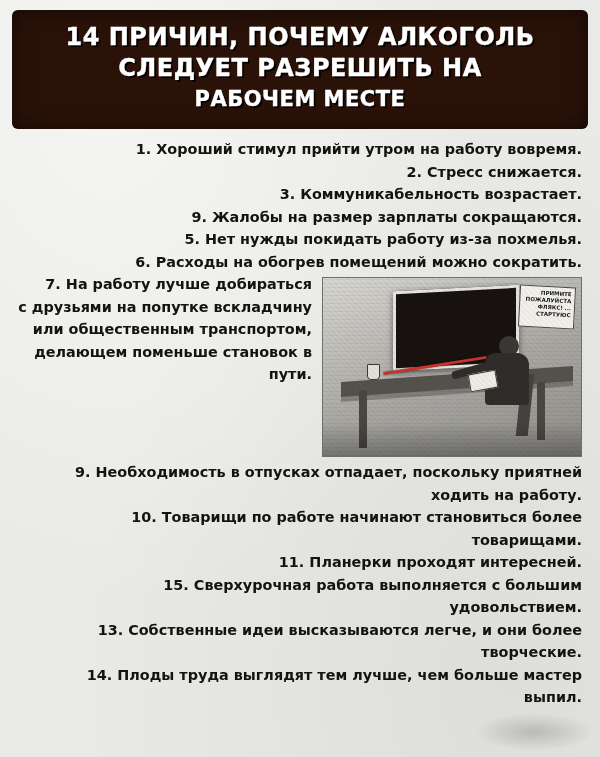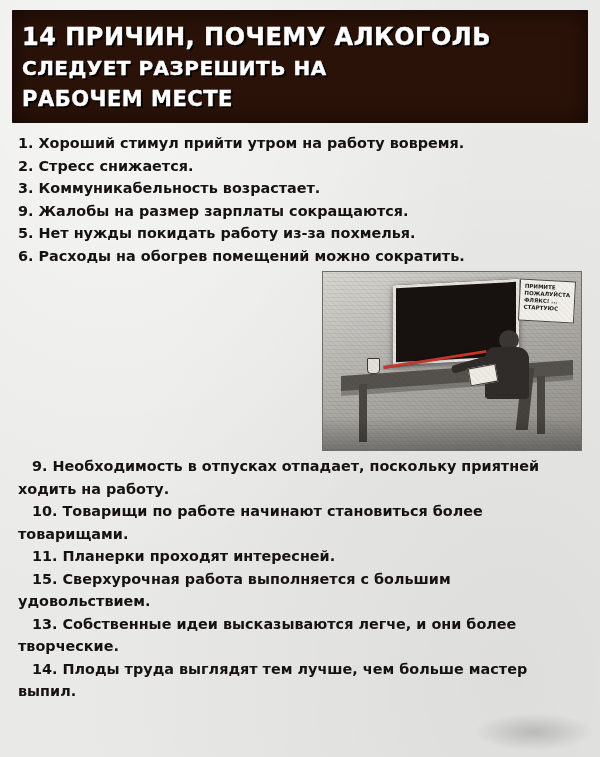--- a/index.html
+++ b/index.html
@@ -26,50 +26,50 @@
     position: absolute;
     left: 0; top: 0; right: 0; bottom: 0;
     background:
       radial-gradient(ellipse at 18% 12%, rgba(255,255,255,0.55), rgba(255,255,255,0) 55%),
       radial-gradient(ellipse at 85% 90%, rgba(0,0,0,0.05), rgba(0,0,0,0) 60%);
     pointer-events: none;
   }
   .header {
     position: relative;
     background: #2a1208;
-    border-radius: 1px;
-    padding: 12px 10px 8px 10px;
-    text-align: left;
+    border-radius: 6px;
+    padding: 12px 10px 14px 10px;
+    text-align: center;
     box-shadow: inset 0 0 22px rgba(0,0,0,0.55);
   }
   .header-line {
     color: #ffffff;
     font-family: "DejaVu Sans", sans-serif;
     font-weight: bold;
     font-size: 25px;
     line-height: 31px;
     letter-spacing: 0.5px;
     text-transform: uppercase;
     text-shadow: 2px 2px 0 rgba(0,0,0,0.9);
     -webkit-text-stroke: 0.4px #ffffff;
     white-space: nowrap;
   }
   .header-line.l1 { font-size: 24px; }
-  .header-line.l2 { font-size: 20px; }
+  .header-line.l2 { font-size: 24px; }
   .header-line.l3 { font-size: 21px; }
 
   .content {
     position: relative;
     padding: 9px 6px 0 6px;
     color: #15120f;
     font-family: "DejaVu Sans", sans-serif;
     font-weight: bold;
     font-size: 14.4px;
     line-height: 22.5px;
-    text-align: left;
+    text-align: right;
   }
   .item {
     margin: 0;
     padding: 0;
   }
   .item.indent {
     text-indent: 14px;
   }
   .wrap-block {
     position: relative;
@@ -237,20 +237,21 @@
         <div class="il-fig">
           <div class="il-head"></div>
           <div class="il-body"></div>
           <div class="il-arm"></div>
           <div class="il-book"></div>
         </div>
         <div class="il-floorshadow"></div>
         <div class="il-grain"></div>
       </div>
 
+      <p class="item indent">7. На работу лучше добираться с друзьями на попутке вскладчину или общественным транспортом, делающем поменьше становок в пути.</p>
     </div>
 
     <p class="item indent">9. Необходимость в отпусках отпадает, поскольку приятней ходить на работу.</p>
     <p class="item indent">10. Товарищи по работе начинают становиться более товарищами.</p>
     <p class="item indent">11. Планерки проходят интересней.</p>
     <p class="item indent">15. Сверхурочная работа выполняется с большим удовольствием.</p>
     <p class="item indent">13. Собственные идеи высказываются легче, и они более творческие.</p>
     <p class="item indent">14. Плоды труда выглядят тем лучше, чем больше мастер выпил.</p>
   </div>
 

